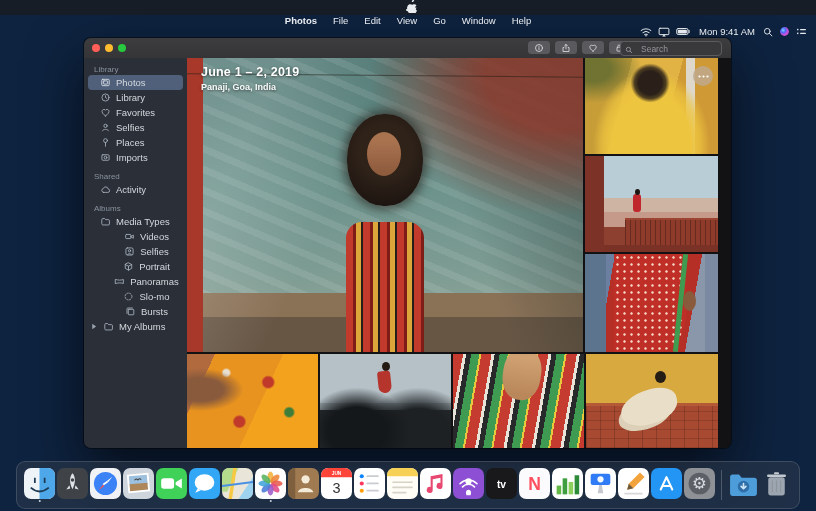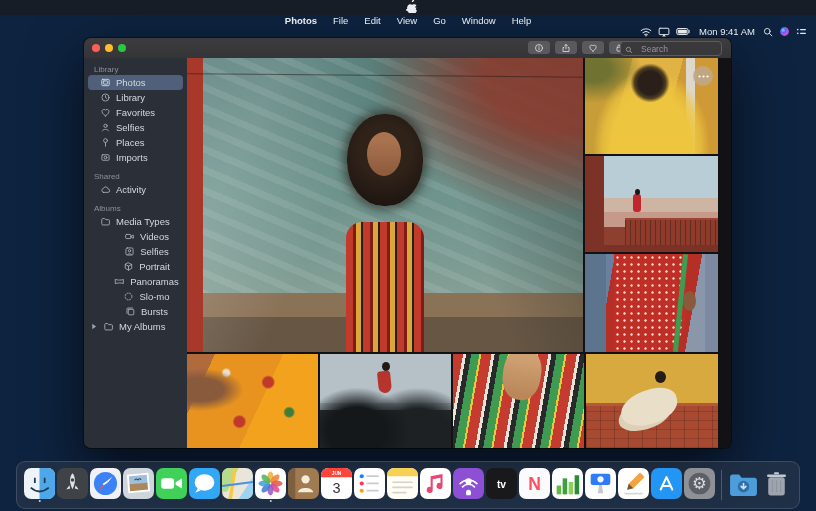--- a/index.html
+++ b/index.html
@@ -383,20 +383,24 @@
         <span class="sbi">
           <svg width="11" height="11" viewBox="0 0 16 16">
             <path d="M2.6 5.1c0-.8.5-1.4 1.3-1.4h2.9l1.4 1.6h4.2c.8 0 1.3.6 1.3 1.4v4.9c0 .8-.5 1.4-1.3 1.4H3.9c-.8 0-1.3-.6-1.3-1.4z" stroke="currentColor" stroke-width="1.2" fill="none" stroke-linecap="round" stroke-linejoin="round"></path>
           </svg>
         </span>
         <span>My Albums</span>
       </div>
     </aside>
 
   <main id="content">
+    <div id="photo-header">
+      <div class="dt">June 1 – 2, 2019</div>
+      <div class="loc">Panaji, Goa, India</div>
+    </div>
     <div id="more-btn">
       <svg width="11" height="3" viewBox="0 0 22 6">
           <circle cx="3" cy="3" r="2.2" fill="#fff"></circle>
           <circle cx="11" cy="3" r="2.2" fill="#fff"></circle>
           <circle cx="19" cy="3" r="2.2" fill="#fff"></circle>
         </svg>
     </div>
     <div class="tile ph-hero">
       <div class="hero-line"></div>
       <div class="hero-hair"></div>

